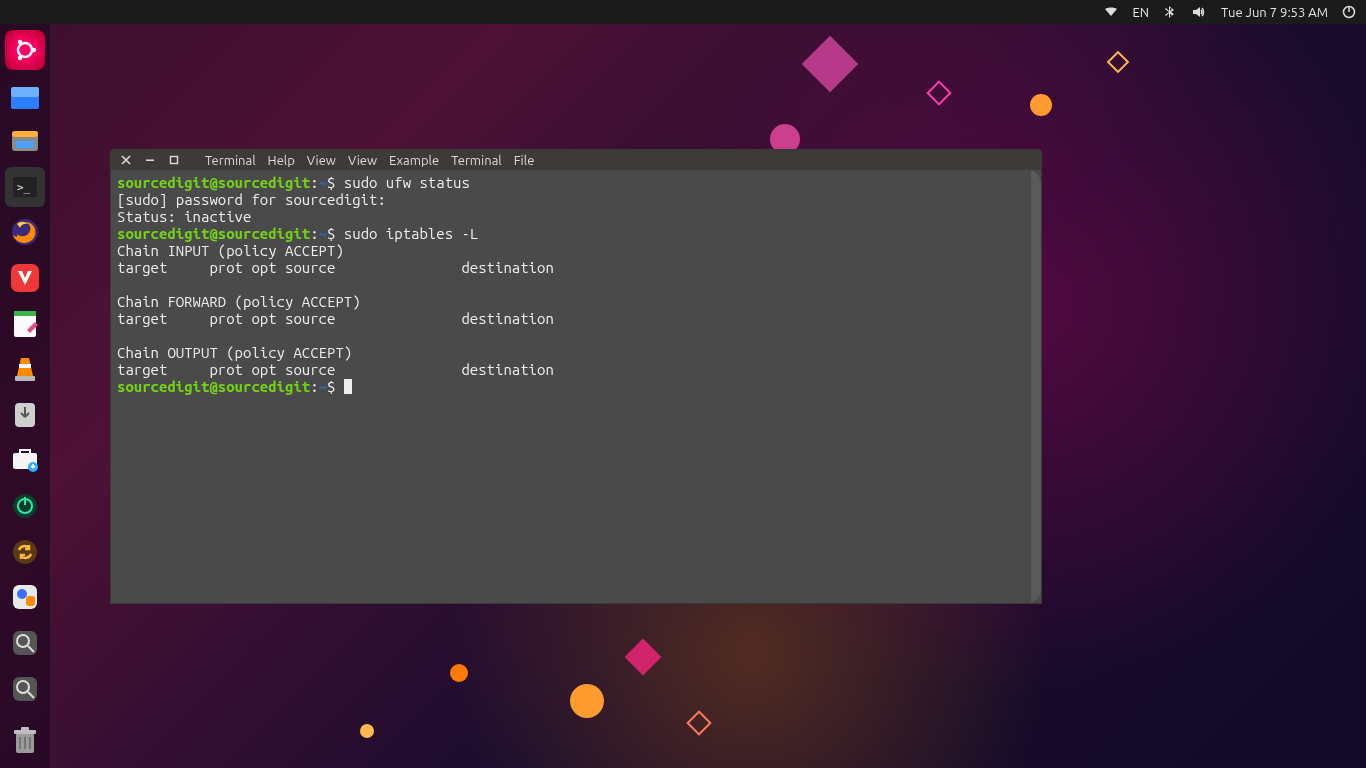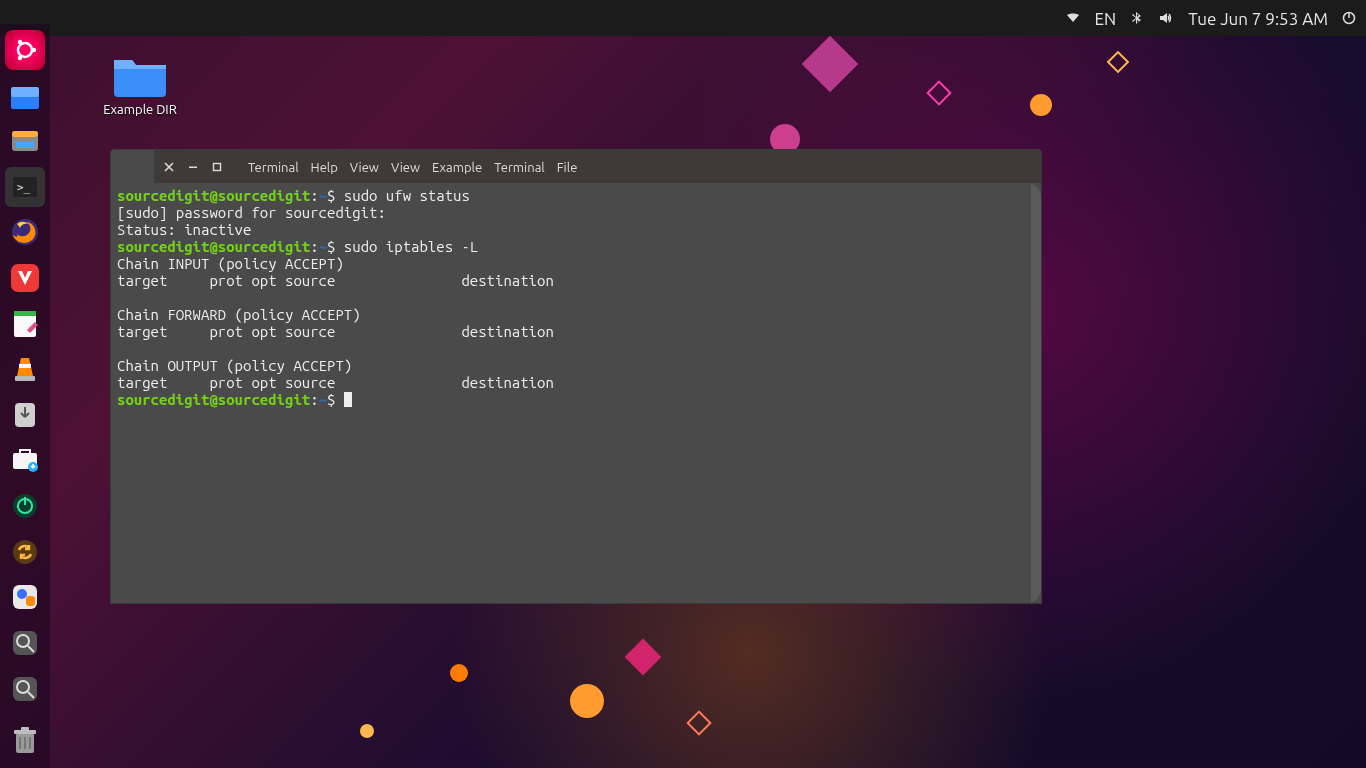--- a/index.html
+++ b/index.html
@@ -13,24 +13,24 @@
     color: #ddd;
   }
 
   
   .deco { position: absolute; pointer-events: none; }
   .sq { border: 2px solid; transform: rotate(45deg); }
   .dot { border-radius: 50%; }
 
   
   #topbar {
-    position: absolute; top: 0; left: 0; right: 0; height: 36px;
+    position: absolute; top: 0; left: 0; right: 0; height: 24px;
     background: #1c1b1b; color: #e6e6e6;
     display: flex; align-items: center; justify-content: flex-end;
-    padding: 0 10px; font-size: 17px; gap: 14px;
+    padding: 0 10px; font-size: 13px; gap: 14px;
   }
   #topbar .tb-item { display: inline-flex; align-items: center; }
 
   
   #dock {
     position: absolute; top: 24px; left: 0; bottom: 0; width: 50px;
     background: rgba(30, 8, 32, 0.65);
     display: flex; flex-direction: column; align-items: center;
     padding-top: 6px; gap: 6px;
   }
@@ -50,23 +50,23 @@
   }
   .folder-icon .glyph { width: 56px; height: 46px; margin: 0 auto 4px; }
 
   
   #termwin {
     position: absolute; left: 60px; top: 125px; width: 932px; height: 455px;
     background: #4a4a4a; border: 1px solid #3a3a3a; border-radius: 4px 4px 0 0;
     display: flex; flex-direction: column;
   }
   #term-titlebar {
-    height: 33px; background: #3c3b37; color: #dfdbd2;
+    height: 20px; background: #3c3b37; color: #dfdbd2;
     display: flex; align-items: center; padding: 0 8px;
-    font-size: 13px; gap: 10px; margin-left: 43px;
+    font-size: 13px; gap: 10px;
   }
   #term-titlebar .win-btn { width: 14px; height: 14px; display:inline-flex; align-items:center; justify-content:center; border-radius: 2px; }
   #term-titlebar .menus { display: flex; gap: 12px; margin-left: 14px; }
   #term-titlebar .menus span { cursor: default; }
   #term-body {
     flex: 1; background: #4a4a4a; padding: 4px 6px;
     font-family: "Ubuntu Mono", "DejaVu Sans Mono", monospace;
     font-size: 15px; line-height: 17px; color: #eeeeec;
     white-space: pre; overflow: hidden; position: relative; border-radius: 14px;
   }
@@ -228,29 +228,20 @@
   <span class="deco sq" style="top:20px; left:760px; width:40px; height:40px; background:#b73a8a; border:none;"></span>
   <span class="deco dot" style="top:100px; left:720px; width:30px; height:30px; background:#cc3f8f;"></span>
   <span class="deco dot" style="top:70px; left:980px; width:22px; height:22px; background:#ff9b2f;"></span>
   <span class="deco sq" style="top:30px; left:1060px; width:16px; height:16px; border-color:#ffb84d;"></span>
   <span class="deco dot" style="top:660px; left:520px; width:34px; height:34px; background:#ff9b2f;"></span>
   <span class="deco dot" style="top:700px; left:310px; width:14px; height:14px; background:#ffb84d;"></span>
   <span class="deco sq" style="top:620px; left:580px; width:26px; height:26px; background:#d1246b; border:none;"></span>
   <span class="deco sq" style="top:690px; left:640px; width:18px; height:18px; border-color:#ff7a59;"></span>
   <span class="deco dot" style="top:640px; left:400px; width:18px; height:18px; background:#ff7a00;"></span>
 
-  <div class="folder-icon" style="top:28px; left:40px;">
-    <div class="glyph">
-      <svg width="56" height="46" viewBox="0 0 56 46">
-          <path d="M2 8h18l4 5h30v28a4 4 0 01-4 4H6a4 4 0 01-4-4z" fill="#3a8ef6"></path>
-          <path d="M2 8h18l4 5h30v4H2z" fill="#6fb1ff"></path>
-        </svg>
-    </div>
-    <div>Example DIR</div>
-  </div>
 
   <div id="termwin">
     <div id="term-titlebar">
       <span class="win-btn" title="Close">
         <svg width="10" height="10" viewBox="0 0 10 10">
             <path d="M1 1l8 8M9 1l-8 8" stroke="#dfdbd2" stroke-width="1.6"></path>
           </svg>
       </span>
       <span class="win-btn" title="Minimize">
         <svg width="10" height="10" viewBox="0 0 10 10">

